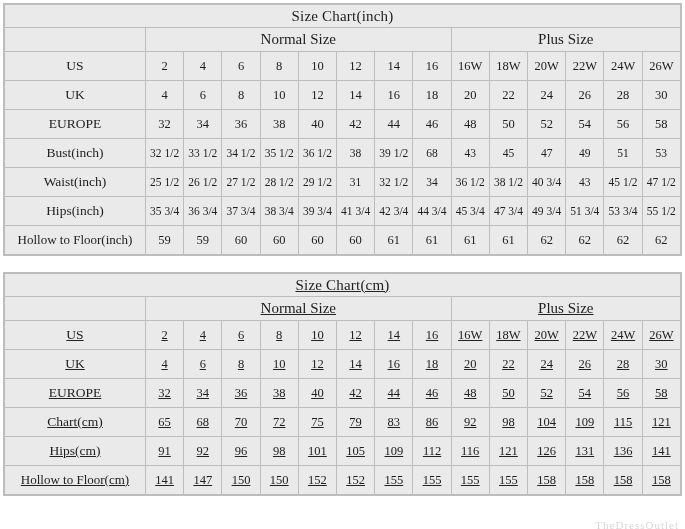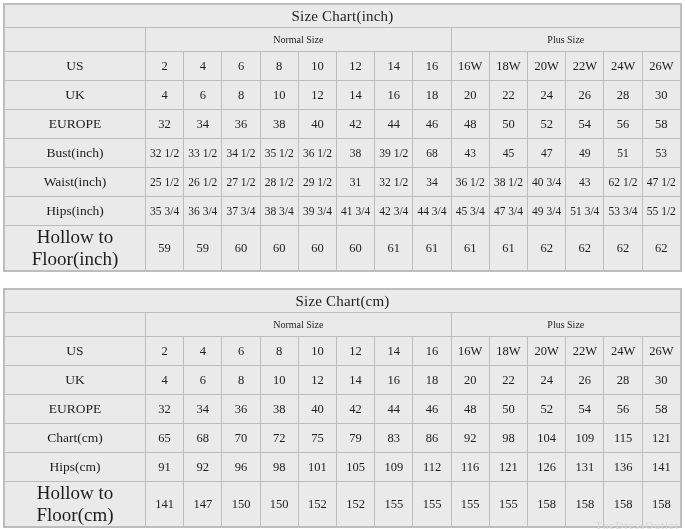--- a/index.html
+++ b/index.html
@@ -22,20 +22,21 @@
   }
   .chart-block {
     width: 679px;
     margin: 3px auto 16px auto;
     background: #eaeaea;
     border: 1px solid #bdbdbd;
     box-sizing: border-box;
   }
   .chart-block.second {
     margin-top: 7px;
+    text-decoration: underline;
   }
   table.size-table {
     width: 100%;
     border-collapse: collapse;
     table-layout: fixed;
     background: #eaeaea;
   }
   table.size-table td,
   table.size-table th {
     border: 1px solid #bdbdbd;
@@ -44,32 +45,32 @@
     font-weight: normal;
     color: #1d1d1d;
     padding: 0;
   }
   .title-cell {
     font-size: 15px;
     height: 22px;
     letter-spacing: 0.2px;
   }
   .group-cell {
-    font-size: 10px;
+    font-size: 15px;
     height: 23px;
   }
   .blank-cell {
     background: #eaeaea;
   }
   .row-label {
     font-size: 13.5px;
     height: 28px;
   }
   .row-label.tall {
-    font-size: 19px;
+    font-size: 13px;
     text-align: center;
   }
   .data-cell {
     font-size: 12.5px;
     height: 28px;
   }
   .data-cell.small {
     font-size: 11.5px;
     text-align: center;
   }
@@ -187,21 +188,21 @@
           <td class="data-cell small">27 1/2</td>
           <td class="data-cell small">28 1/2</td>
           <td class="data-cell small">29 1/2</td>
           <td class="data-cell small">31</td>
           <td class="data-cell small">32 1/2</td>
           <td class="data-cell small">34</td>
           <td class="data-cell small">36 1/2</td>
           <td class="data-cell small">38 1/2</td>
           <td class="data-cell small">40 3/4</td>
           <td class="data-cell small">43</td>
-          <td class="data-cell small">62 1/2</td>
+          <td class="data-cell small">45 1/2</td>
           <td class="data-cell small">47 1/2</td>
         </tr>
 
         <tr>
           <td class="row-label">Hips(inch)</td>
           <td class="data-cell small">35 3/4</td>
           <td class="data-cell small">36 3/4</td>
           <td class="data-cell small">37 3/4</td>
           <td class="data-cell small">38 3/4</td>
           <td class="data-cell small">39 3/4</td>

